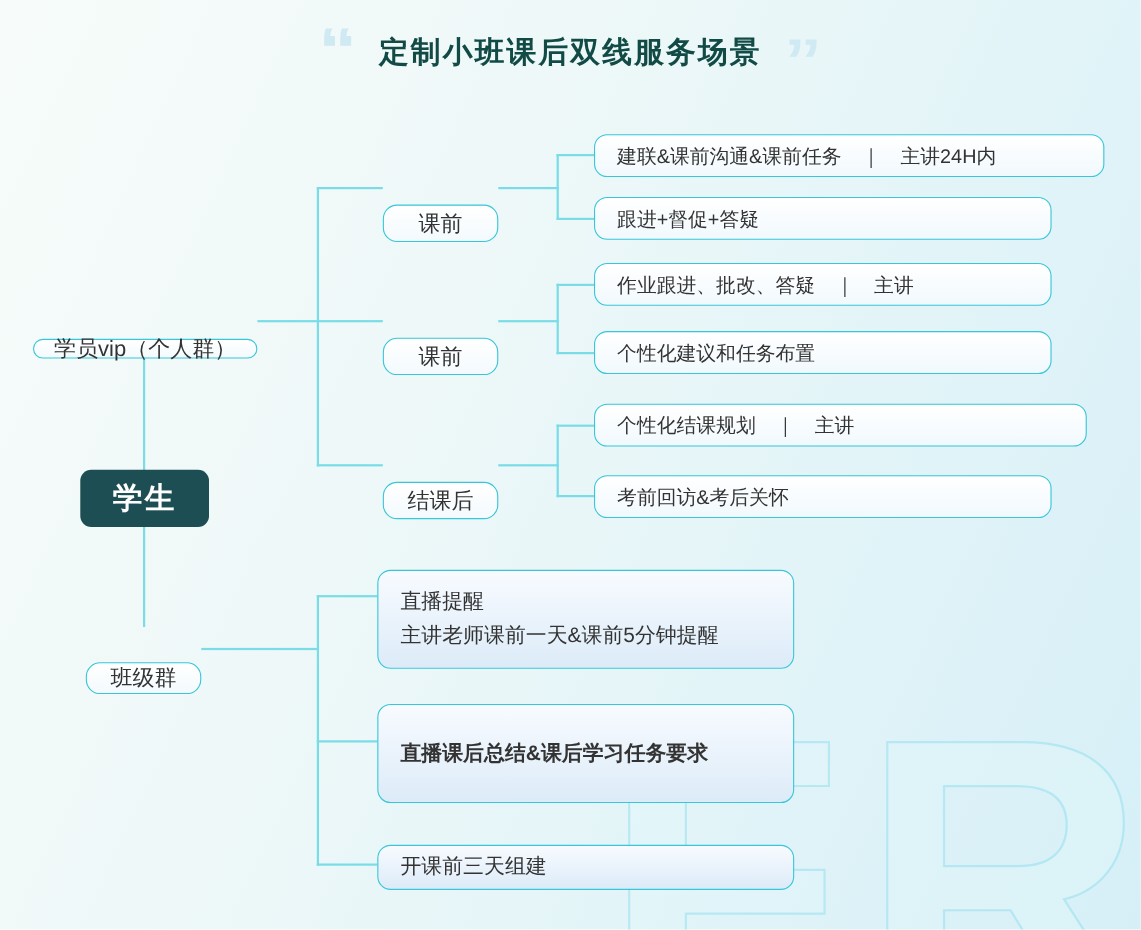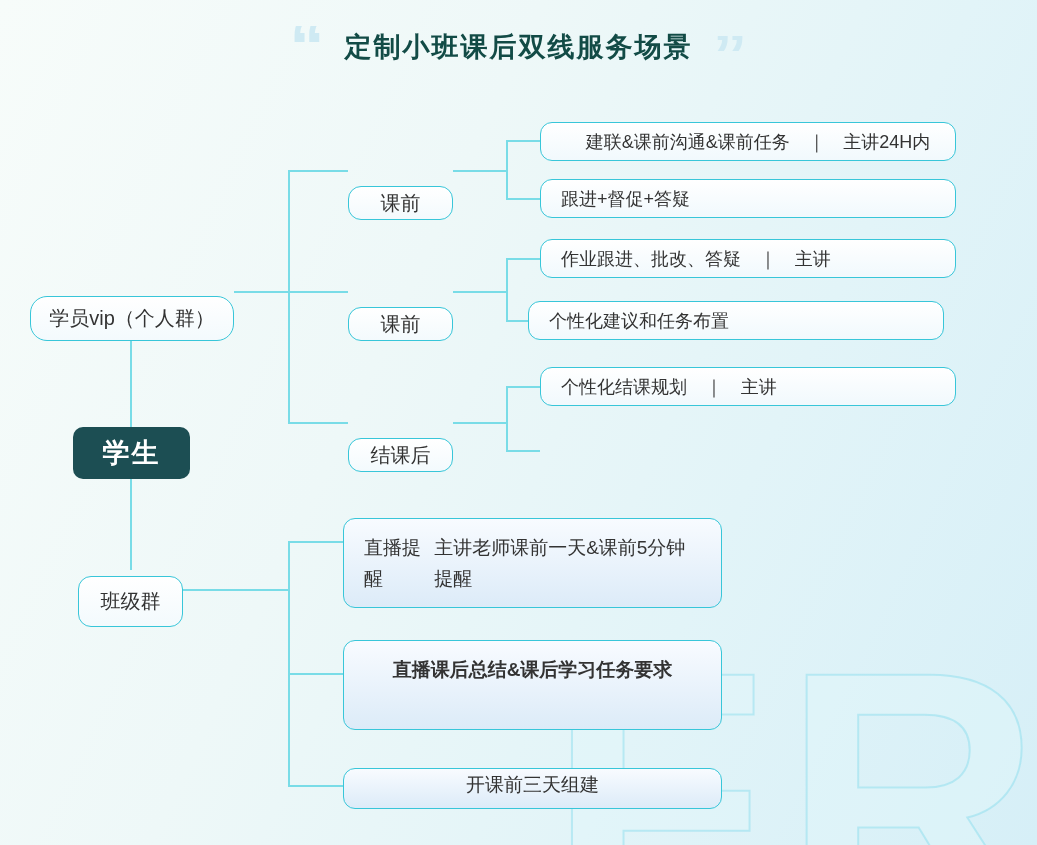--- a/index.html
+++ b/index.html
@@ -101,21 +101,21 @@
     position: absolute;
     z-index: 2;
     border: 1.5px solid #38c6d9;
     border-radius: 12px;
     background: linear-gradient(180deg, #f8fbff 0%, #dcebf8 100%);
     color: #333333;
     font-size: 19px;
     line-height: 31px;
     padding: 13px 20px;
     display: flex;
-    flex-direction: row;
+    flex-direction: column;
     justify-content: center;
   }
 </style>
 </head>
 <body>
 
 <div class="canvas">
 
   <div class="watermark">FRE</div>
 
@@ -145,56 +145,59 @@
   <div class="line" style="left:506px; top:386px; width:2px;  height:66px;"></div>
   <div class="line" style="left:506px; top:386px; width:34px; height:2px;"></div>
   <div class="line" style="left:506px; top:450px; width:34px; height:2px;"></div>
 
   <div class="line" style="left:183px; top:589px; width:106px; height:2px;"></div>
   <div class="line" style="left:288px; top:541px; width:2px;  height:246px;"></div>
   <div class="line" style="left:288px; top:541px; width:55px; height:2px;"></div>
   <div class="line" style="left:288px; top:673px; width:55px; height:2px;"></div>
   <div class="line" style="left:288px; top:785px; width:55px; height:2px;"></div>
 
-  <div class="node pill" style="left:30px; top:264px; width:204px; height:45px;text-align:right;">
+  <div class="node pill" style="left:30px; top:276px; width:204px; height:18px;text-align:right;">
     <span>学员vip（个人群）</span>
   </div>
 
   <div class="node dark" style="left:73px; top:395px; width:117px; height:52px;">
     <span>学生</span>
   </div>
 
-  <div class="node" style="left:78px; top:544px; width:105px; height:51px;">
+  <div class="node" style="left:78px; top:570px; width:105px; height:29px;">
     <span>班级群</span>
   </div>
 
   <div class="node" style="left:348px; top:154px; width:105px; height:34px;">
     <span>课前</span>
   </div>
   <div class="node" style="left:348px; top:275px; width:105px; height:34px;">
     <span>课前</span>
   </div>
   <div class="node" style="left:348px; top:406px; width:105px; height:34px;">
     <span>结课后</span>
   </div>
 
-  <div class="leaf" style="left:540px; top:122px; width:416px; height:39px;justify-content:center;">
+  <div class="leaf" style="left:540px; top:122px; width:464px; height:39px;">
     <span>建联&amp;课前沟通&amp;课前任务　｜　主讲24H内</span>
   </div>
   <div class="leaf" style="left:540px; top:239px; width:416px; height:39px;">
     <span>作业跟进、批改、答疑　｜　主讲</span>
   </div>
   <div class="leaf" style="left:540px; top:179px; width:416px; height:39px;">
     <span>跟进+督促+答疑</span>
   </div>
-  <div class="leaf" style="left:528px; top:301px; width:416px; height:39px;">
+  <div class="leaf" style="left:540px; top:301px; width:416px; height:39px;">
     <span>个性化建议和任务布置</span>
   </div>
-  <div class="leaf" style="left:540px; top:367px; width:416px; height:39px;">
+  <div class="leaf" style="left:540px; top:367px; width:448px; height:39px;">
     <span>个性化结课规划　｜　主讲</span>
+  </div>
+  <div class="leaf" style="left:540px; top:432px; width:416px; height:39px;">
+    <span>考前回访&amp;考后关怀</span>
   </div>
 
   <div class="bigbox" style="left:343px; top:518px; width:379px; height:90px;">
     <div>直播提醒</div>
     <div>主讲老师课前一天&amp;课前5分钟提醒</div>
   </div>
   <div class="bigbox" style="left:343px; top:640px; width:379px; height:90px;font-weight:bold;">
     <div>直播课后总结&amp;课后学习任务要求</div>
   </div>
   <div class="bigbox" style="left:343px; top:768px; width:379px; height:41px; padding-top:0; padding-bottom:0;">

